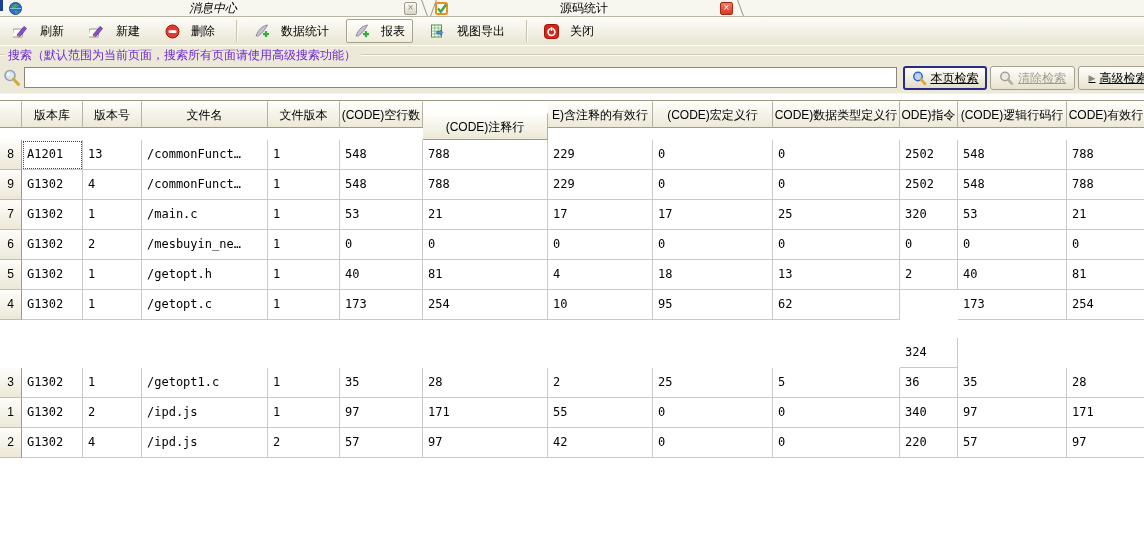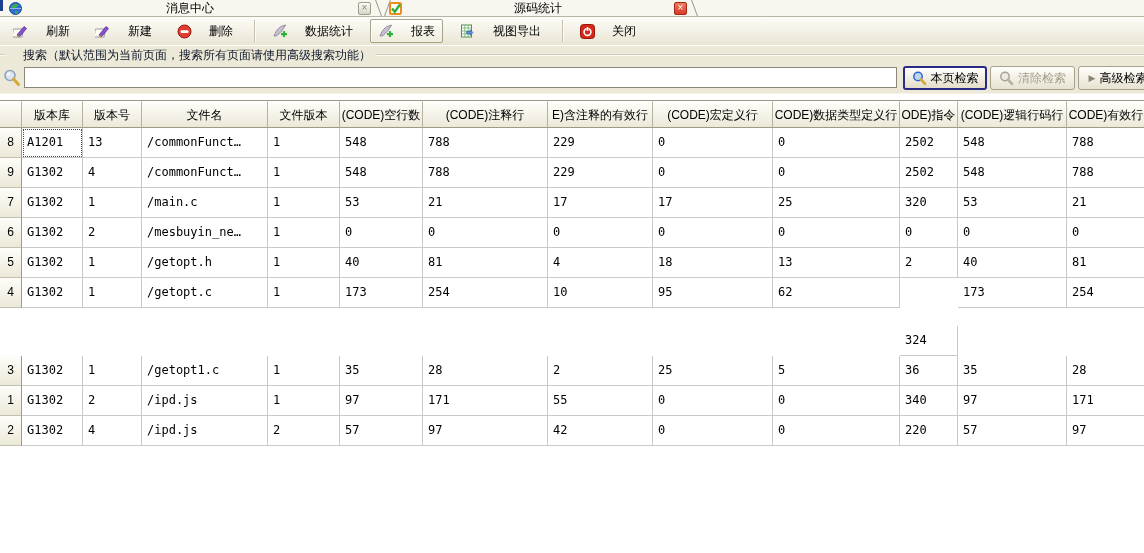--- a/index.html
+++ b/index.html
@@ -15,21 +15,21 @@
   .tabbar {
     height: 17px;
     background: #f7f6ef;
     border-bottom: 1px solid #b9b5a5;
     display: flex;
     align-items: stretch;
     position: relative;
   }
   .corner-sliver { position:absolute; left:0; top:0; width:3px; height:11px; background:#1a3f8f; }
   .tab { display:flex; align-items:center; height:100%; }
-  .tab-1 { width:378px; padding-left:8px; }
+  .tab-1 { width:424px; padding-left:8px;font-style:italic; }
   .tab-2 { width:306px; }
   .tab-label { flex:1; text-align:center; font-size:12px; line-height:15px; white-space:nowrap; overflow:hidden; }
   .tab-icon { width:14px; height:14px; flex:0 0 14px; display:flex; align-items:center; justify-content:center; }
   .closebox {
     width:13px; height:13px; flex:0 0 13px;
     border:1px solid #a09c8a; border-radius:2px;
     background: linear-gradient(#fdfdf8,#d9d5c5);
     color:#8a8678; font-size:10px; line-height:10px;
     display:flex; align-items:center; justify-content:center;
     margin-right:7px;
@@ -45,21 +45,21 @@
   
   .toolbar {
     height: 29px;
     background: linear-gradient(#fdfcf8, #e9e5d4);
     border-bottom: 1px solid #ffffff;
     display: flex;
     align-items: center;
     padding-left: 5px;
   }
   .tbtn {
-    display:flex; align-items:center; gap:17px;
+    display:flex; align-items:center; gap:11px;
     height:24px; padding:0 7px; margin-right:9px;
     border:1px solid transparent; border-radius:2px;
     white-space:nowrap; cursor:default;
   }
   .tbtn.active {
     border:1px solid #a6a28e;
     background: linear-gradient(#fffef9,#efecdc);
     box-shadow: inset 1px 1px 0 #ffffff;
   }
   .tsep {
@@ -73,36 +73,36 @@
     position: relative;
     border-bottom:1px solid #f6f4ea;
   }
   .search-titlerow {
     display:flex; align-items:center;
     padding-top:2px; height:16px;
   }
   .gline { height:2px; border-top:1px solid #cfccba; border-bottom:1px solid #fbfaf3; }
   .gline.left { width:5px; }
   .gline.right { flex:1; margin-left:5px; }
-  .search-title { color:#0f172a; margin-left:18px; white-space:nowrap; }
+  .search-title { color:#6d28d9; margin-left:3px; white-space:nowrap; }
   .search-row { position:absolute; left:0; top:18px; right:0; height:28px; }
   .search-mag { position:absolute; left:3px; top:5px; }
   .search-input {
     position:absolute; left:24px; top:3px;
     width:873px; height:21px;
     border:1px solid #8a8778;
     background:#fff; font-family:"Liberation Sans",sans-serif; font-size:12px;
     padding:0 3px;
   }
   .sbtn {
     position:absolute; top:2px; height:24px;
     display:flex; align-items:center; justify-content:center; gap:4px;
     border:1px solid #a6a28e; border-radius:3px;
     background: linear-gradient(#fffefb,#e7e2d0);
-    font-size:12px; white-space:nowrap; overflow:hidden;
+    font-size:12px; white-space:nowrap; overflow:hidden;text-decoration:underline;
   }
   .sbtn.default {
     border:2px solid #2b2b86; 
     background: linear-gradient(#ffffff,#e3ddc8);
   }
   .sbtn.disabled { color:#a29e8c; }
   .sbtn-this  { left:903px; width:84px; }
   .sbtn-clear { left:990px; width:85px; }
   .sbtn-adv   { left:1078px; width:80px; }
   .tri-icon { color:#8a8678; font-size:9px; }
@@ -290,21 +290,21 @@
 </div>
 
 <div class="grid">
     <div class="grow">
       <div class="hcell" style="width: 22px;"></div>
       <div class="hcell" style="width: 61px;">版本库</div>
       <div class="hcell" style="width: 59px;">版本号</div>
       <div class="hcell" style="width: 126px;">文件名</div>
       <div class="hcell" style="width: 72px;">文件版本</div>
       <div class="hcell" style="width: 83px;">(CODE)空行数</div>
-      <div class="hcell" style="width: 125px;">(CODE)注释行</div>
+      <div class="hcell" style="width: 125px; margin-top: 12px;">(CODE)注释行</div>
       <div class="hcell" style="width: 105px;">E)含注释的有效行</div>
       <div class="hcell" style="width: 120px;">(CODE)宏定义行</div>
       <div class="hcell" style="width: 127px;">CODE)数据类型定义行</div>
       <div class="hcell" style="width: 58px;">ODE)指令</div>
       <div class="hcell" style="width: 109px;">(CODE)逻辑行码行</div>
       <div class="hcell" style="width: 79px;">CODE)有效行</div>
     </div>
     <div class="grow">
       <div class="rncell" style="width: 22px;">8</div>
       <div class="dcell focused" style="width: 61px;">A1201</div>

